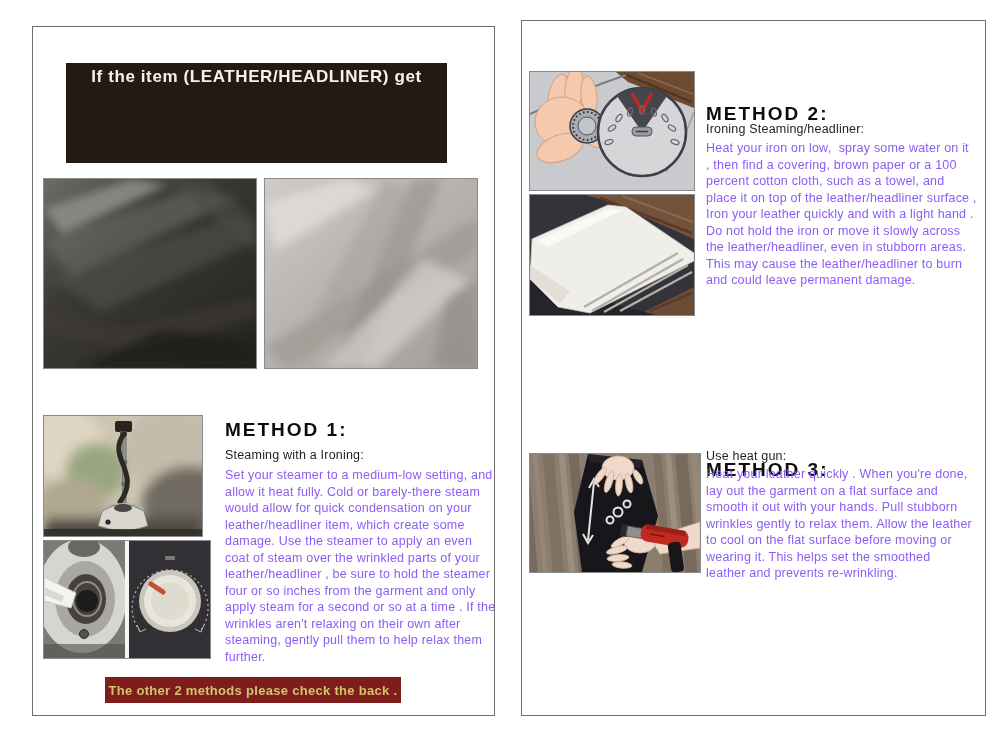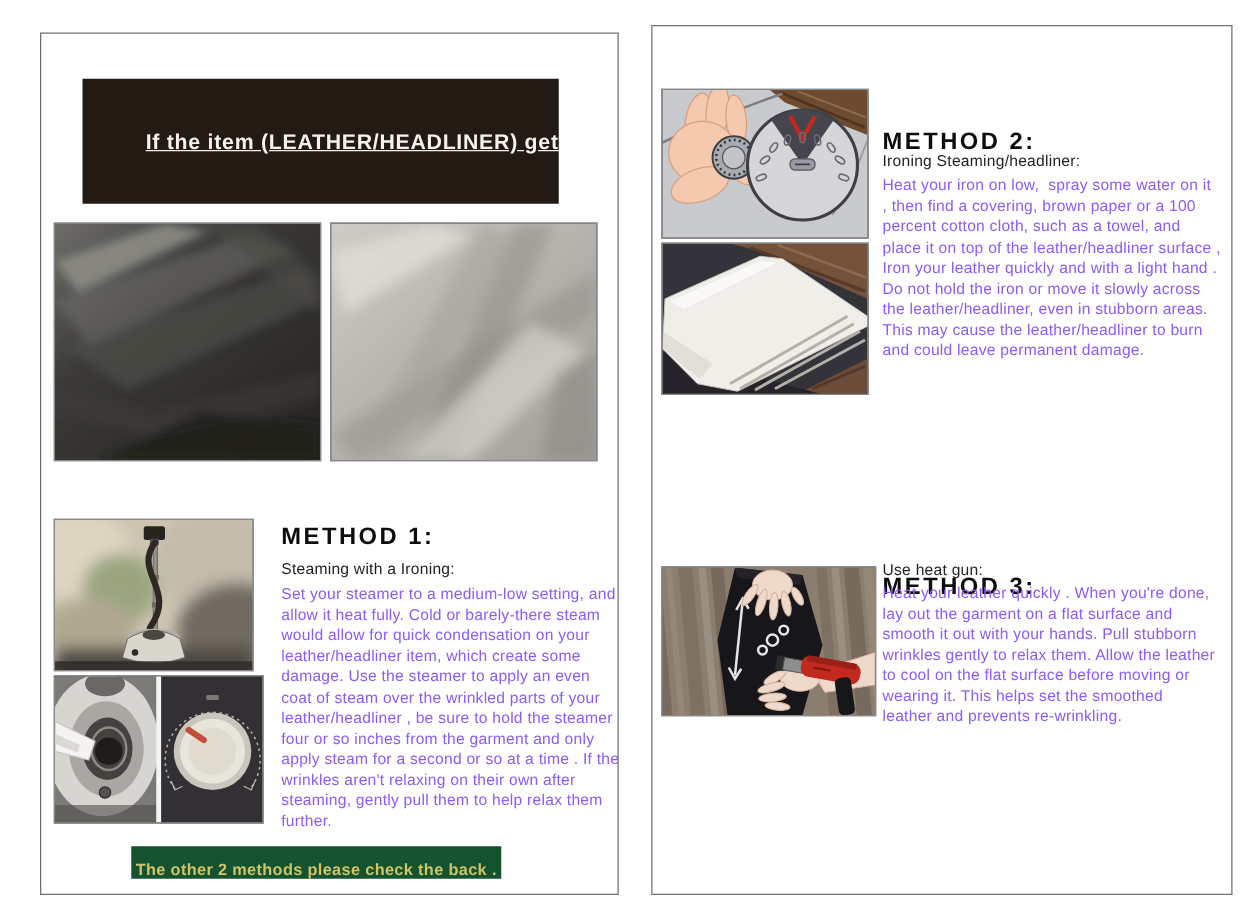--- a/index.html
+++ b/index.html
@@ -3,37 +3,37 @@
 <meta charset="utf-8">
 <style>
   html,body{margin:0;padding:0;background:#ffffff;}
   .sheet{position:relative;width:1000px;height:737px;background:#ffffff;
          font-family:"Liberation Sans",sans-serif;overflow:hidden;}
   .panel{position:absolute;background:#ffffff;border:1px solid #6f6f6f;}
   .panel-left{left:32px;top:26px;width:461px;height:688px;}
   .panel-right{left:521px;top:20px;width:463px;height:694px;}
 
   .banner{position:absolute;left:33px;top:36px;width:381px;height:100px;
-          background:#241a14;color:#f5f2ee;display:flex;flex-direction:column;
-          justify-content:center;align-items:flex-end;text-align:center;
-          font-weight:bold;font-size:17px;line-height:27px;letter-spacing:0.6px;text-decoration:underline;}
+          background:#241a14;color:#f5f2ee;display:flex;flex-direction:row;
+          justify-content:center;align-items:flex-start;text-align:center;
+          font-weight:bold;font-size:17px;line-height:27px;letter-spacing:0.6px;}
   .hl{color:#ece45c;}
 
   .photo{position:absolute;border:1px solid #8a8a8a;overflow:hidden;background:#777;}
   .photo svg{display:block;width:100%;height:100%;}
 
   .m-heading{position:absolute;font-weight:bold;font-size:19px;letter-spacing:2px;
              color:#0d0d0d;white-space:pre;}
   .m-subtitle{position:absolute;font-size:12.5px;letter-spacing:0.2px;color:#1f1f1f;white-space:pre;}
   .m-body{position:absolute;font-size:12.5px;letter-spacing:0.2px;line-height:16.5px;
           color:#8b5cf6;white-space:pre;}
 
   .footer-note{position:absolute;left:72px;top:650px;width:296px;height:26px;
-               background:#14532d;color:#cfc469;font-weight:bold;font-size:13px;
-               display:flex;align-items:flex-end;justify-content:center;letter-spacing:0.3px;}
+               background:#7f1d1d;color:#cfc469;font-weight:bold;font-size:13px;
+               display:flex;align-items:center;justify-content:center;letter-spacing:0.3px;}
 </style>
 </head>
 <body>
 
 <div class="sheet">
 
   <div class="panel panel-left">
 
     <div class="banner">
       <div>If the item (LEATHER/HEADLINER) get</div>

